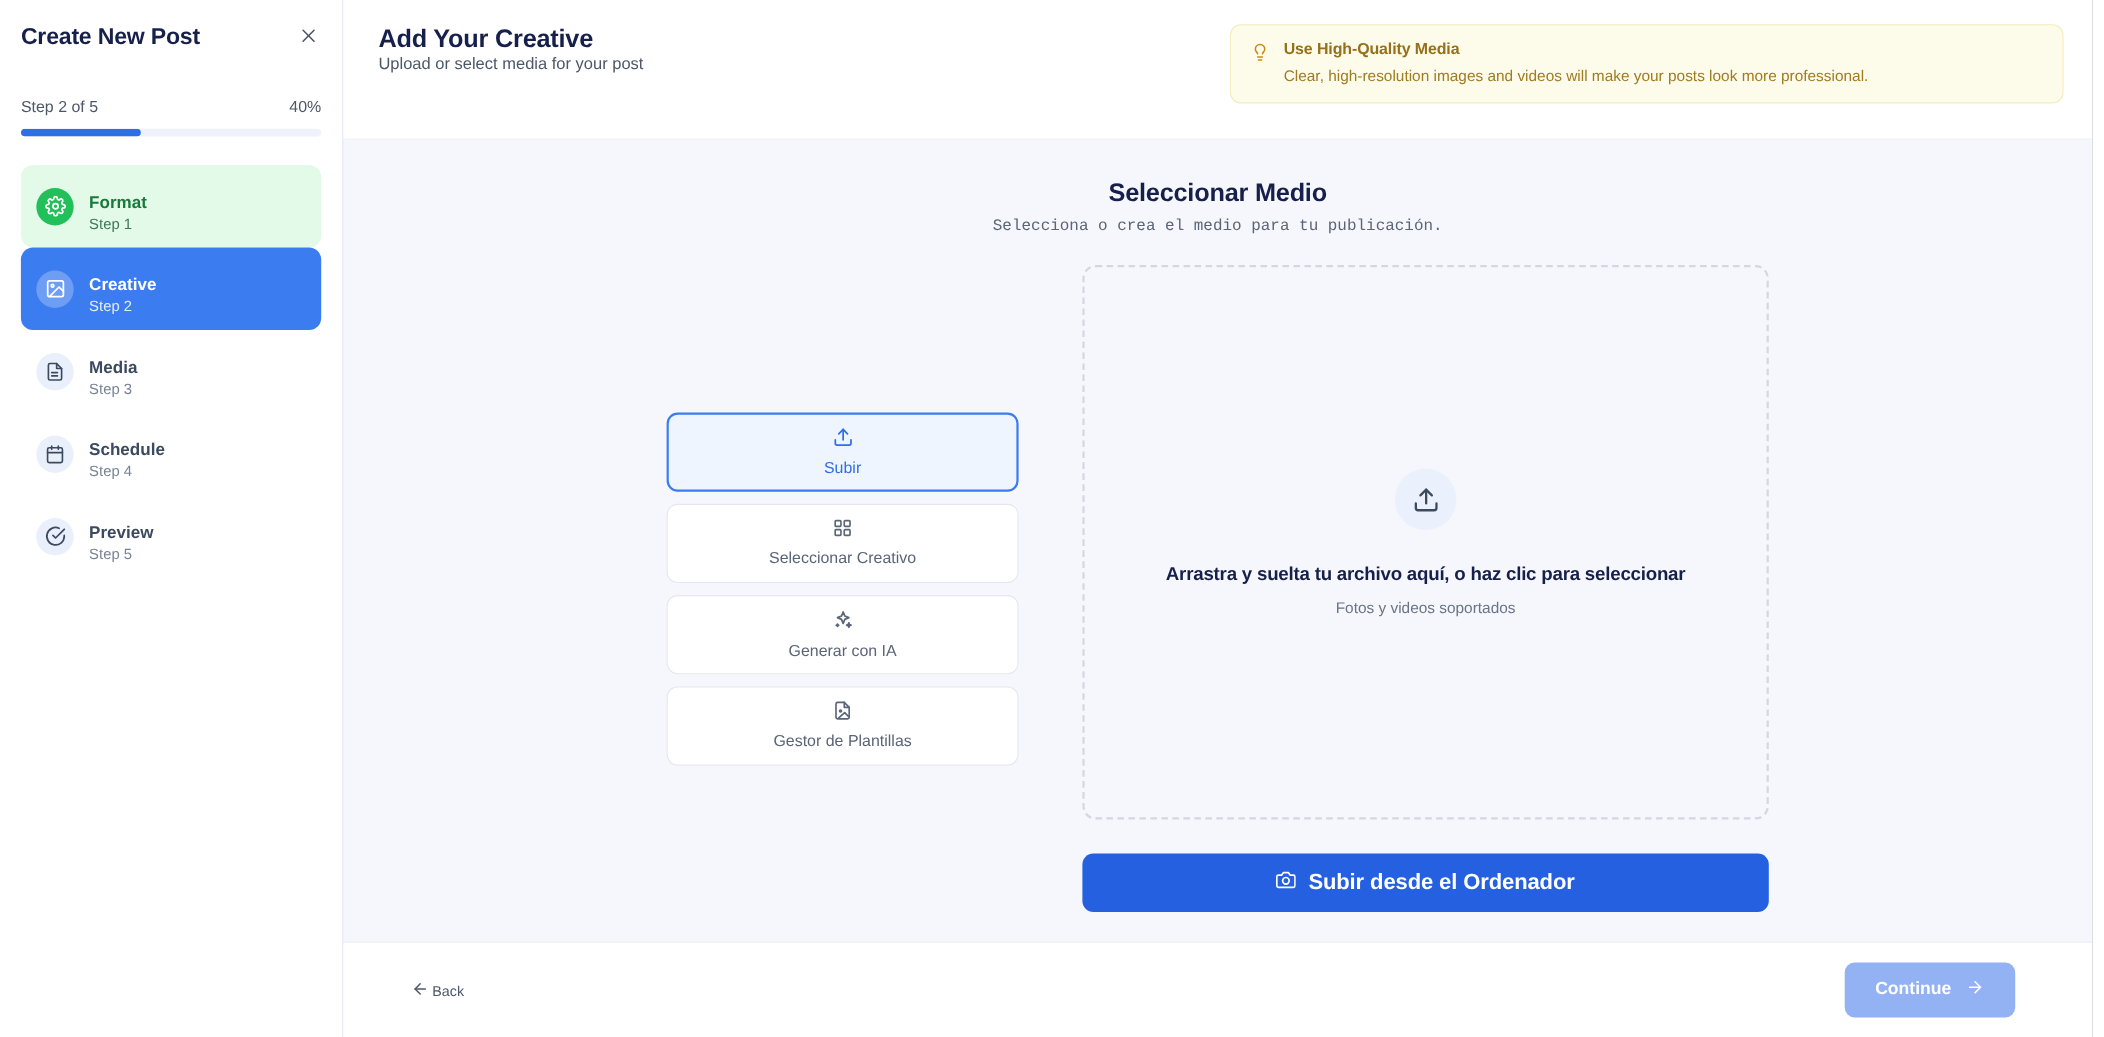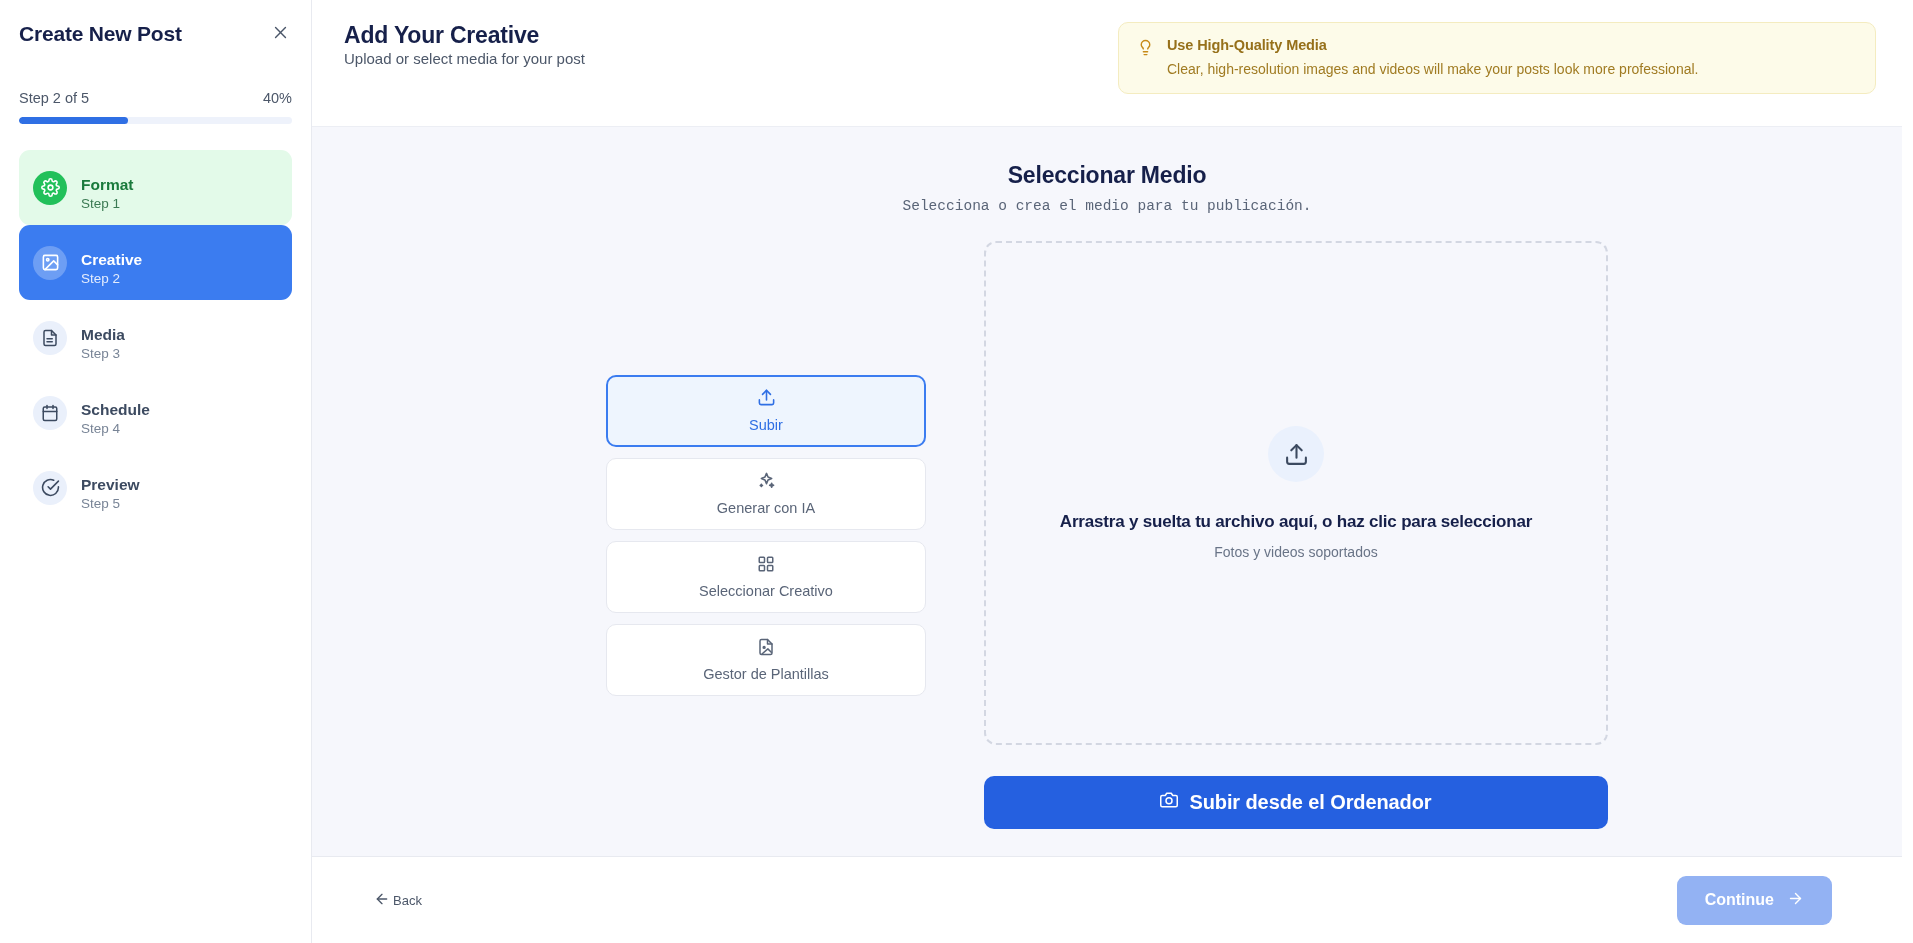--- a/index.html
+++ b/index.html
@@ -471,47 +471,47 @@
 
           <div class="opt selected">
             <span>
               <svg width="19" height="19" viewBox="0 0 24 24" fill="none" stroke="currentColor" stroke-width="2" stroke-linecap="round" stroke-linejoin="round">
                 <path d="M21 15v4a2 2 0 0 1-2 2H5a2 2 0 0 1-2-2v-4"></path>
                 <polyline points="17 8 12 3 7 8"></polyline>
                 <line x1="12" y1="3" x2="12" y2="15"></line>
               </svg>
             </span>
             <span class="opt-label">Subir</span>
-          </div>
-
-          <div class="opt">
-            <span>
-              <svg width="19" height="19" viewBox="0 0 24 24" fill="none" stroke="currentColor" stroke-width="2" stroke-linecap="round" stroke-linejoin="round">
-                <path d="M12 3l1.9 4.6L18.5 9.5l-4.6 1.9L12 16l-1.9-4.6L5.5 9.5l4.6-1.9z"></path>
-                <path d="M18.5 15.5l.7 1.8 1.8.7-1.8.7-.7 1.8-.7-1.8-1.8-.7 1.8-.7z"></path>
-                <path d="M5.5 16.8l.4 1 1 .4-1 .4-.4 1-.4-1-1-.4 1-.4z"></path>
-              </svg>
-            </span>
-            <span class="opt-label">Generar con IA</span>
           </div>
 
           <div class="opt">
             <span>
               <svg width="18" height="18" viewBox="0 0 24 24" fill="none" stroke="currentColor" stroke-width="2" stroke-linecap="round" stroke-linejoin="round">
                 <rect x="3" y="3" width="7" height="7" rx="1"></rect>
                 <rect x="14" y="3" width="7" height="7" rx="1"></rect>
                 <rect x="3" y="14" width="7" height="7" rx="1"></rect>
                 <rect x="14" y="14" width="7" height="7" rx="1"></rect>
               </svg>
             </span>
             <span class="opt-label">Seleccionar Creativo</span>
           </div>
 
           <div class="opt">
             <span>
+              <svg width="19" height="19" viewBox="0 0 24 24" fill="none" stroke="currentColor" stroke-width="2" stroke-linecap="round" stroke-linejoin="round">
+                <path d="M12 3l1.9 4.6L18.5 9.5l-4.6 1.9L12 16l-1.9-4.6L5.5 9.5l4.6-1.9z"></path>
+                <path d="M18.5 15.5l.7 1.8 1.8.7-1.8.7-.7 1.8-.7-1.8-1.8-.7 1.8-.7z"></path>
+                <path d="M5.5 16.8l.4 1 1 .4-1 .4-.4 1-.4-1-1-.4 1-.4z"></path>
+              </svg>
+            </span>
+            <span class="opt-label">Generar con IA</span>
+          </div>
+
+          <div class="opt">
+            <span>
               <svg width="18" height="18" viewBox="0 0 24 24" fill="none" stroke="currentColor" stroke-width="2" stroke-linecap="round" stroke-linejoin="round">
                 <path d="M14 2H6a2 2 0 0 0-2 2v16a2 2 0 0 0 2 2h12a2 2 0 0 0 2-2V8z"></path>
                 <polyline points="14 2 14 8 20 8"></polyline>
                 <circle cx="9.5" cy="12.5" r="1.2"></circle>
                 <path d="M19 19l-4.5-4.5L7 21"></path>
               </svg>
             </span>
             <span class="opt-label">Gestor de Plantillas</span>
           </div>
 

